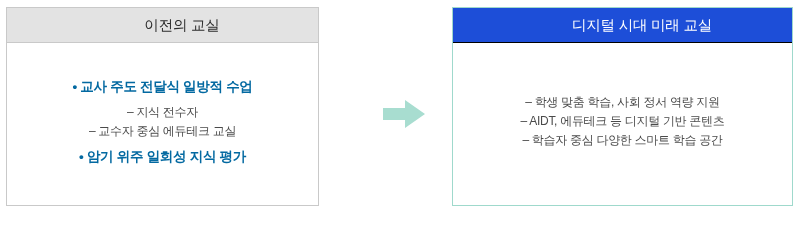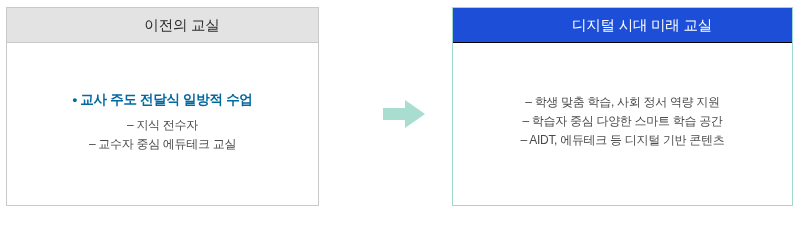--- a/index.html
+++ b/index.html
@@ -110,33 +110,34 @@
 <div id="stage">
 
   <div class="panel before">
     <div class="panel-header">이전의 교실</div>
     <div class="panel-body">
       <div class="line bullet">• 교사 주도 전달식 일방적 수업</div>
       <div class="group-dashes">
         <div class="line dash">– 지식 전수자</div>
         <div class="line dash">– 교수자 중심 에듀테크 교실</div>
       </div>
+      <div class="line bullet">• 암기 위주 일회성 지식 평가</div>
     </div>
   </div>
 
   <div class="arrow">
     <svg width="42" height="28" viewBox="0 0 42 28" xmlns="http://www.w3.org/2000/svg">
       <polygon points="0,8 22,8 22,0 42,14 22,28 22,20 0,20" fill="#a8ddd0"></polygon>
     </svg>
   </div>
 
   <div class="panel after">
     <div class="panel-header">디지털 시대 미래 교실</div>
     <div class="panel-body">
       <div class="group-dashes">
         <div class="line dash">– 학생 맞춤 학습, 사회 정서 역량 지원</div>
+        <div class="line dash">– AIDT, 에듀테크 등 디지털 기반 콘텐츠</div>
         <div class="line dash">– 학습자 중심 다양한 스마트 학습 공간</div>
-        <div class="line dash">– AIDT, 에듀테크 등 디지털 기반 콘텐츠</div>
       </div>
     </div>
   </div>
 
 </div>
 
 </body></html>

